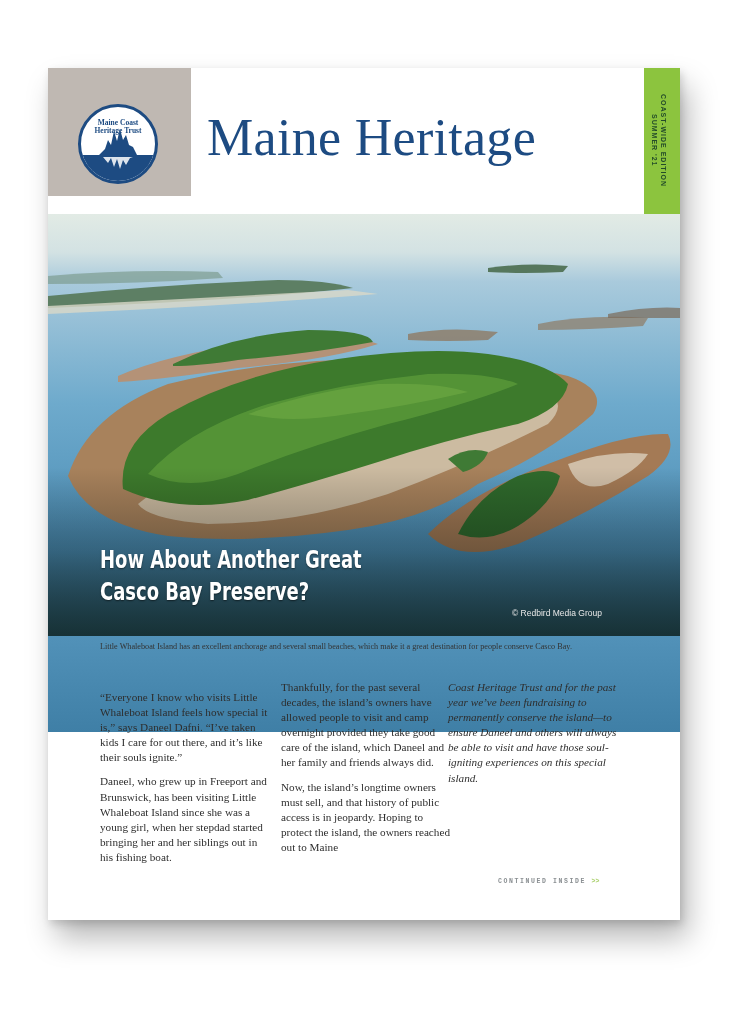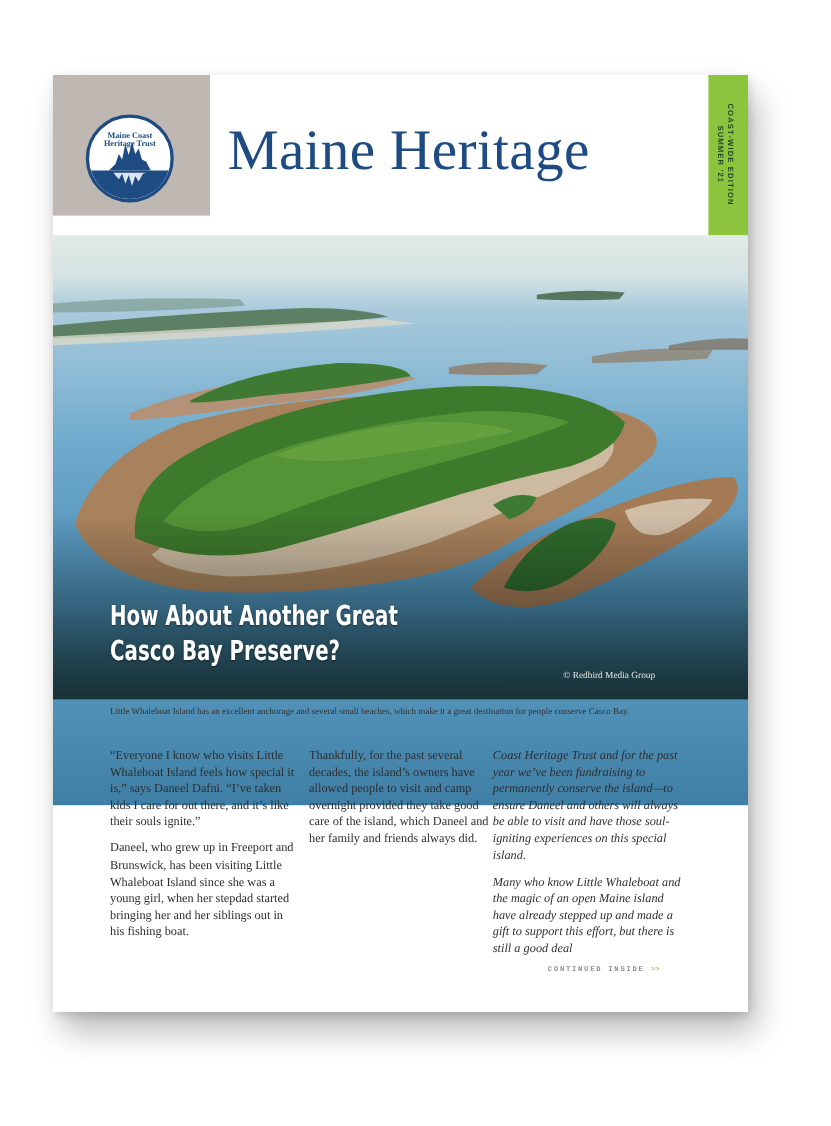--- a/index.html
+++ b/index.html
@@ -92,21 +92,21 @@
       font-size: 25px; line-height: 32px;
       color: #ffffff;
       letter-spacing: 0px;
       transform: scaleX(0.72);
       transform-origin: left top;
       text-shadow: 0 1px 2px rgba(0,0,0,0.5);
       white-space: nowrap;
     }
     .credit {
       position: absolute; left: 464px; top: 394px;
-      font-family: Liberation Serif, serif;
+      font-family: Liberation Sans, sans-serif;
       font-size: 8.5px; color: #e8e8e8;
       white-space: nowrap;
     }
     .caption {
       position: absolute; left: 52px; top: 574px;
       width: 560px;
       font-family: "Liberation Serif", serif;
       font-size: 8.2px; color: #333;
       white-space: nowrap;
     }
@@ -116,21 +116,21 @@
       width: 540px;
     }
     .col {
       position: absolute; top: 0;
       width: 170px;
       font-family: "Liberation Serif", "DejaVu Serif", serif;
       font-size: 11.2px; line-height: 15.1px;
       color: #2e2e2e;
     }
     .col p { margin: 0 0 9px 0; }
-    .col1 { left: 0; }
+    .col1 { left: 0; margin-top: 10px; }
     .col2 { left: 181px; }
     .col3 { left: 348px; width: 175px; font-style: italic; }
     .continued {
       position: absolute; left: 450px; top: 810px;
       font-family: Liberation Mono, monospace;
       font-weight: bold;
       font-size: 6.5px; letter-spacing: 1.6px;
       color: #8a8f92; white-space: nowrap;
     }
     .continued .arrows { color: #a9cf6a; letter-spacing: 0; }
@@ -218,24 +218,24 @@
 
     <div class="caption">Little Whaleboat Island has an excellent anchorage and several small beaches, which make it a great destination for people conserve Casco Bay.</div>
 
     <div class="columns">
       <div class="col col1">
         <p>“Everyone I know who visits Little Whaleboat Island feels how special it is,” says Daneel Dafni. “I’ve taken kids I care for out there, and it’s like their souls ignite.”</p>
         <p>Daneel, who grew up in Freeport and Brunswick, has been visiting Little Whaleboat Island since she was a young girl, when her stepdad started bringing her and her siblings out in his fishing boat.</p>
       </div>
       <div class="col col2">
         <p>Thankfully, for the past several decades, the island’s owners have allowed people to visit and camp overnight provided they take good care of the island, which Daneel and her family and friends always did.</p>
+        <p>Now, the island’s longtime owners must sell, and that history of public access is in jeopardy. Hoping to protect the island, the owners reached out to Maine</p>
       </div>
       <div class="col col3">
         <p>Coast Heritage Trust and for the past year we’ve been fundraising to permanently conserve the island—to ensure Daneel and others will always be able to visit and have those soul-igniting experiences on this special island.</p>
-        <p>Many who know Little Whaleboat and the magic of an open Maine island have already stepped up and made a gift to support this effort, but there is still a good deal</p>
       </div>
     </div>
 
     <div class="continued">
       <span>CONTINUED INSIDE</span>
       <span class="arrows">&gt;&gt;</span>
     </div>
 
   </div>
 </div>

